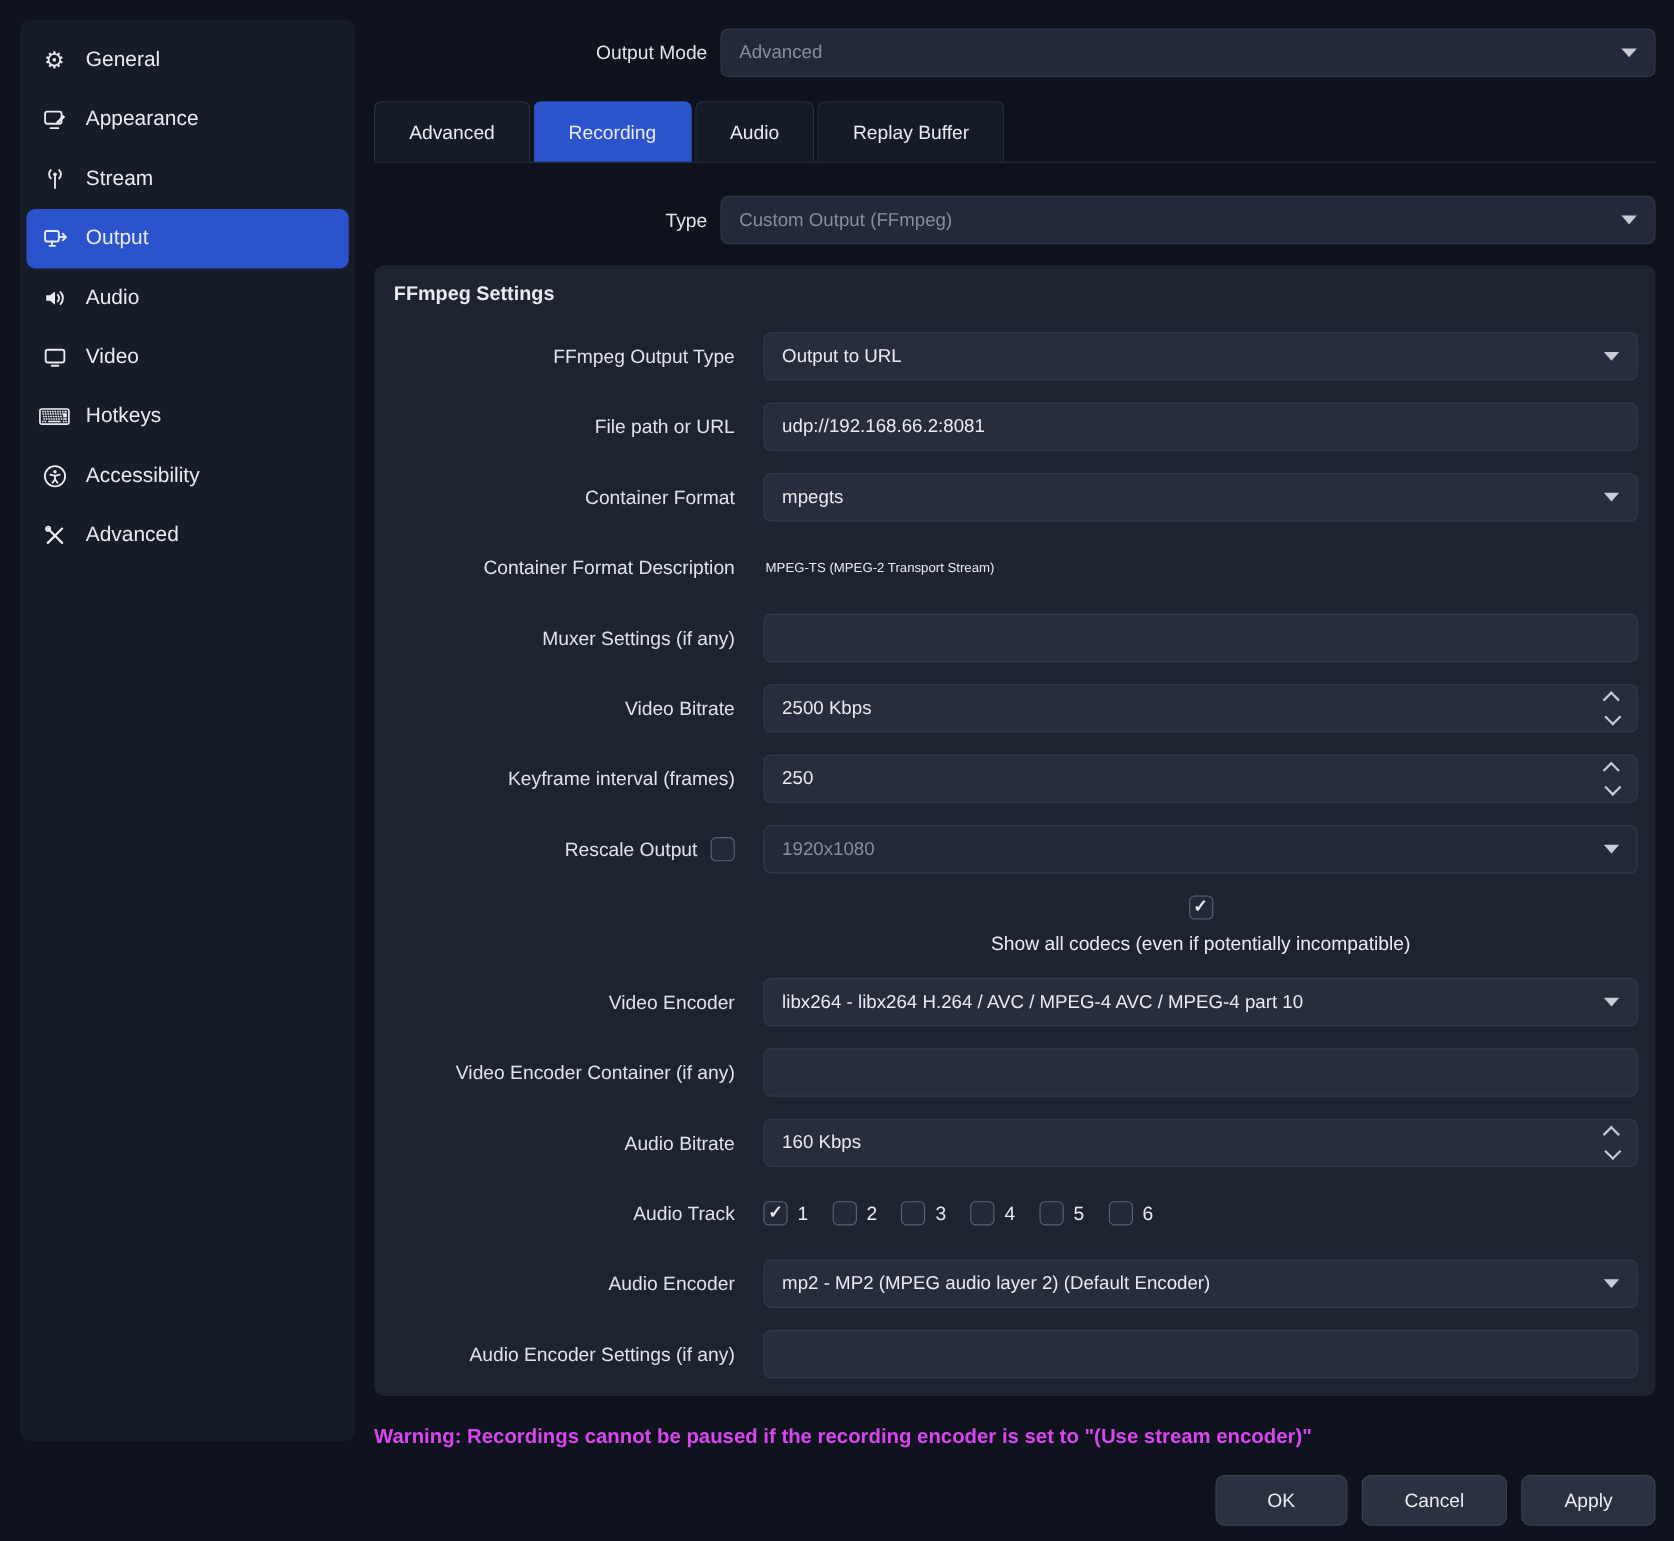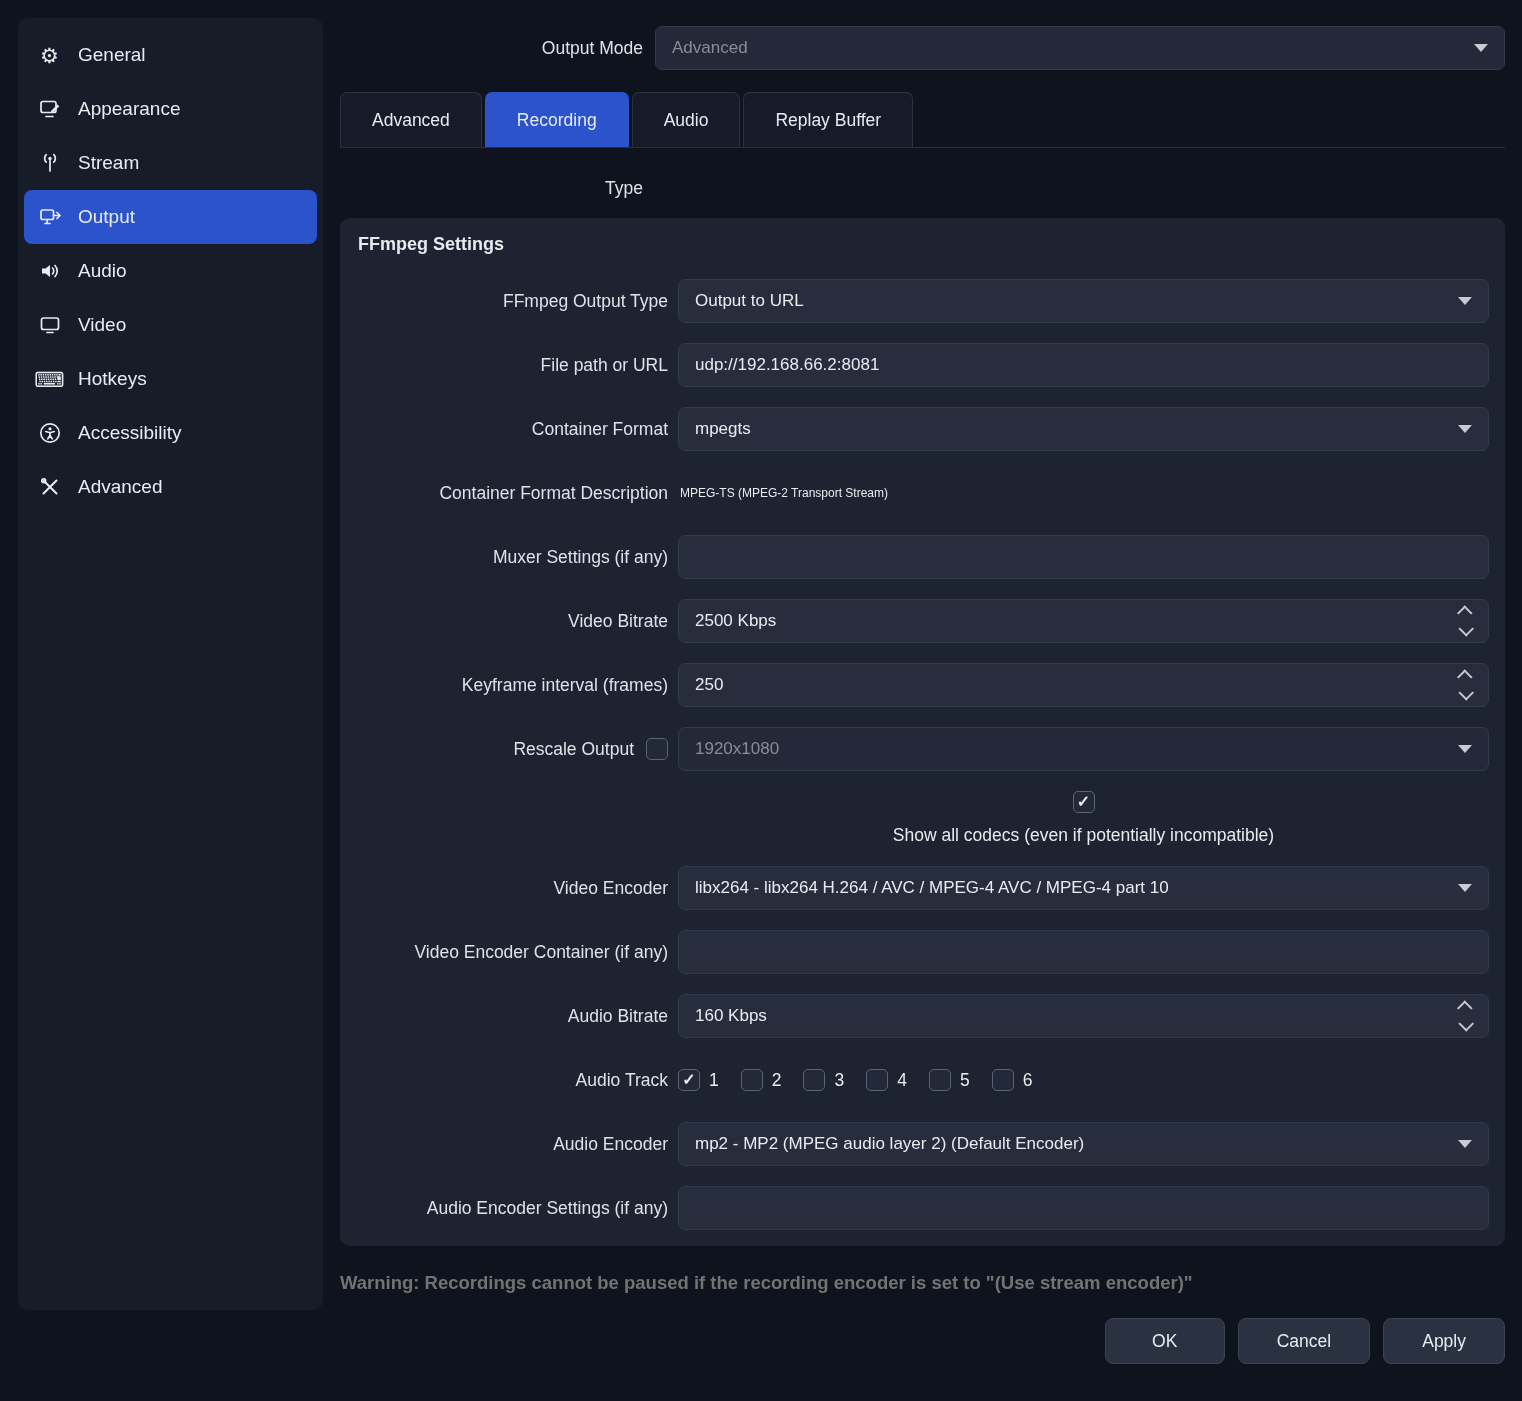--- a/index.html
+++ b/index.html
@@ -60,33 +60,33 @@
     border-bottom:1px solid #272e3d;}
   .tab{display:flex;align-items:center;padding:0 31px;background:#151b28;
     border:1px solid #2b3242;border-bottom:none;border-radius:7px 7px 0 0;
     font-size:17.5px;cursor:pointer;}
   .tab.active{background:#2b53cc;border-color:#2b53cc;}
   .row-type{margin-top:30px;}
   
   .panel{margin-top:19px;background:#1d2330;border-radius:9px;
     padding:14px 16px 10px;box-sizing:border-box;}
   .panel-title{font-size:18px;font-weight:bold;margin:2px 0 24px 2px;}
-  .frow{display:grid;grid-template-columns:312px 1fr;column-gap:10px;
+  .frow{display:grid;grid-template-columns:312px 1fr;column-gap:26px;
     align-items:center;margin-bottom:20px;min-height:44px;}
   .static-val{font-size:12px;padding-left:2px;}
   .inline{display:flex;align-items:center;gap:12px;font-size:17.5px;flex-direction:column;}
   .tracks{display:flex;gap:22px;align-items:center;}
   .track{display:flex;gap:9px;align-items:center;font-size:17.5px;}
   
   .cb{width:22px;height:22px;box-sizing:border-box;border:1.5px solid #5c6374;
     border-radius:5px;background:#232938;display:inline-flex;align-items:center;
     justify-content:center;cursor:pointer;flex:0 0 auto;}
   .cb.checked::after{content:"\2713";color:#e9ebf0;font-size:16px;font-weight:bold;line-height:1;}
   
-  .warning{margin-top:26px;color:#737373;font-weight:bold;font-size:18.5px;}
+  .warning{margin-top:26px;color:#d946ef;font-weight:bold;font-size:18.5px;}
   .btnrow{display:flex;justify-content:flex-end;gap:13px;margin-top:24px;}
   .btn{height:46px;min-width:120px;background:#2a3140;border:1px solid #3a4254;
     border-radius:8px;color:#e9ebf0;font-size:17.5px;padding:0 38px;
     font-family:inherit;cursor:pointer;}
 </style>
 </head>
 <body>
 
 <div class="sidebar">
 
@@ -191,20 +191,24 @@
 
   <div class="tabbar">
     <div class="tab">Advanced</div>
     <div class="tab active">Recording</div>
     <div class="tab">Audio</div>
     <div class="tab">Replay Buffer</div>
   </div>
 
   <div class="row-top row-type">
     <div class="lbl">Type</div>
+    <div class="combo disabled">
+      <span>Custom Output (FFmpeg)</span>
+      <span class="arrow"></span>
+    </div>
   </div>
 
   <div class="panel">
     <div class="panel-title">FFmpeg Settings</div>
 
     <div class="frow">
       <div class="lbl">FFmpeg Output Type</div>
       <div class="combo">
         <span>Output to URL</span>
         <span class="arrow"></span>

